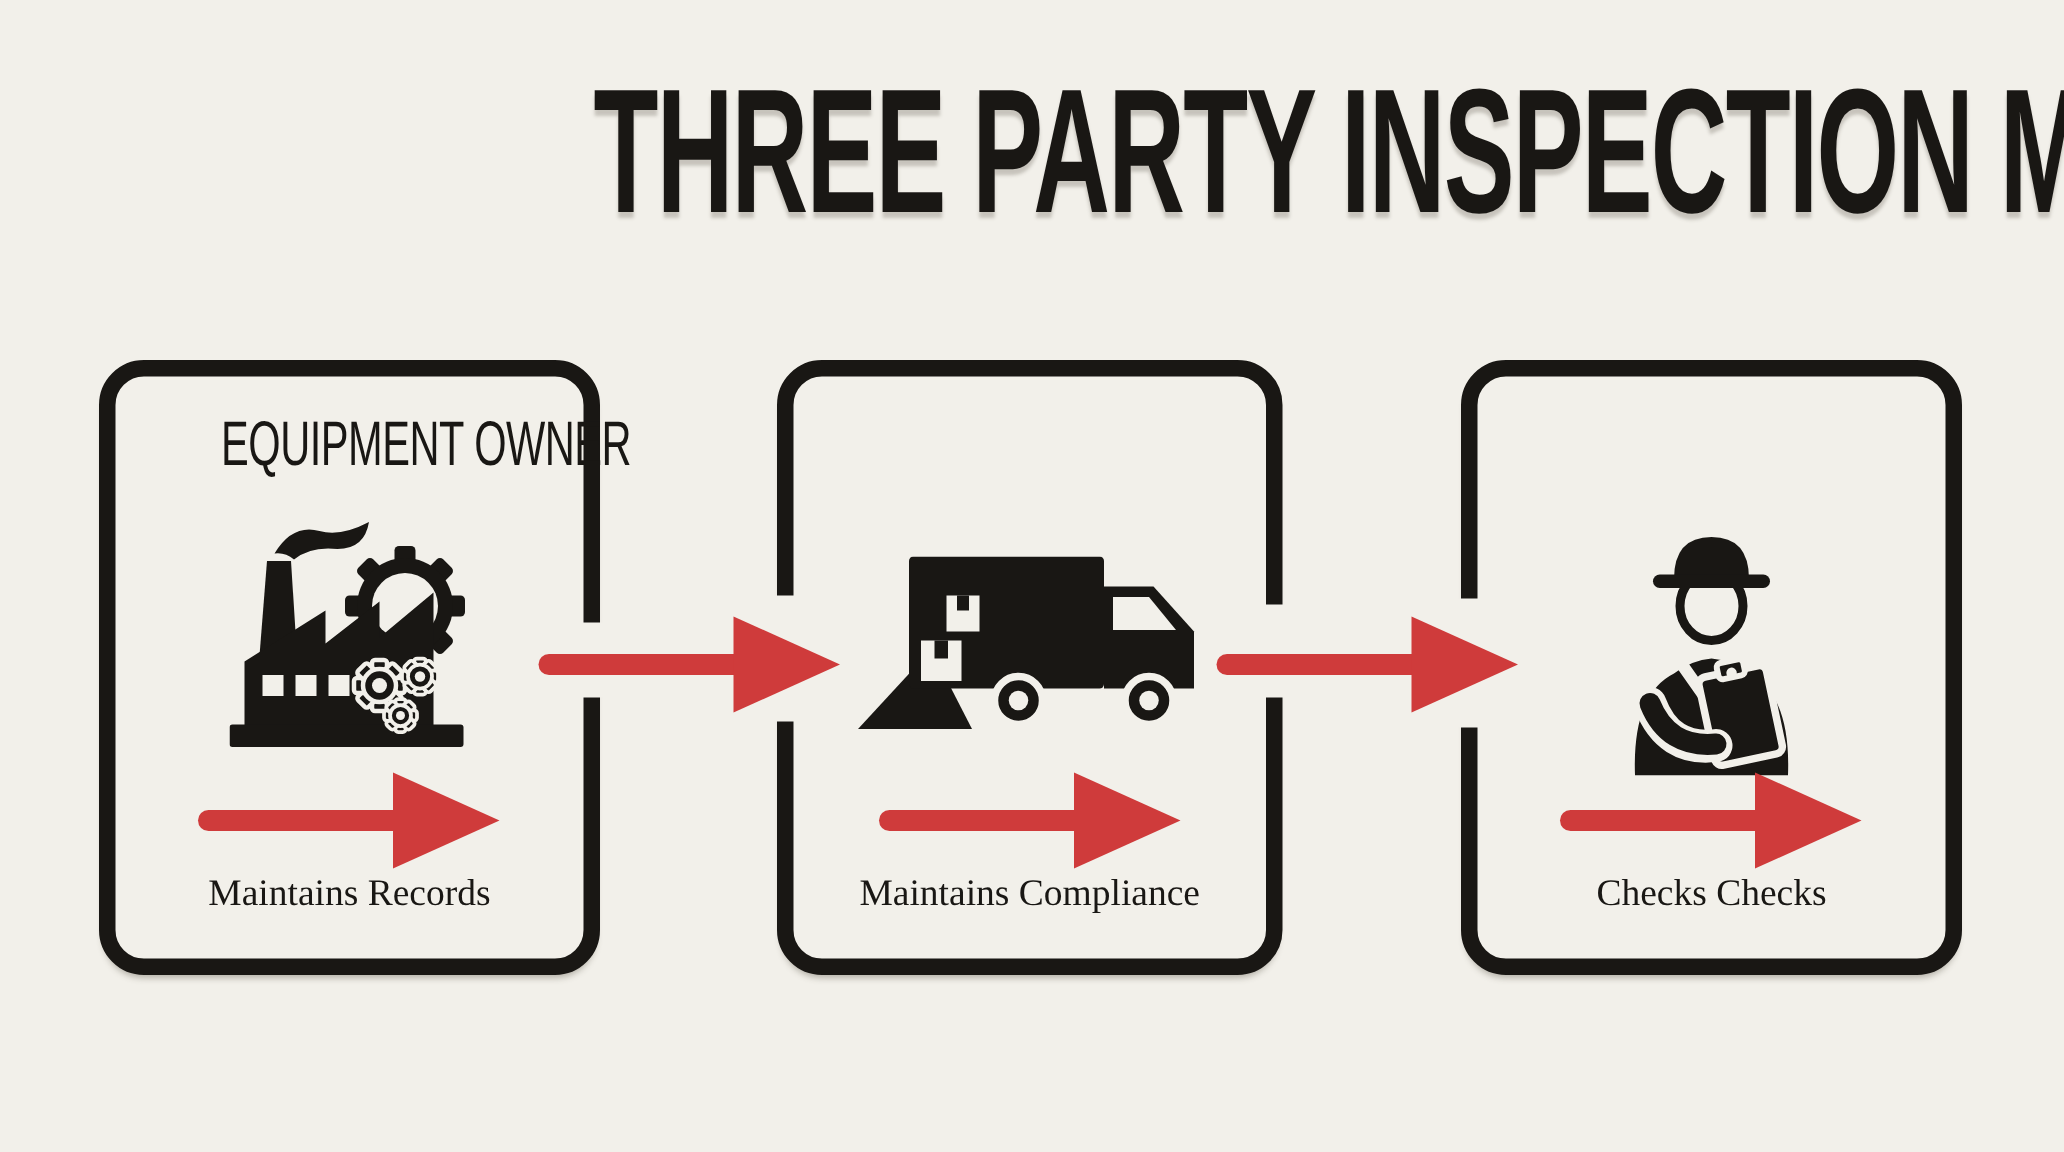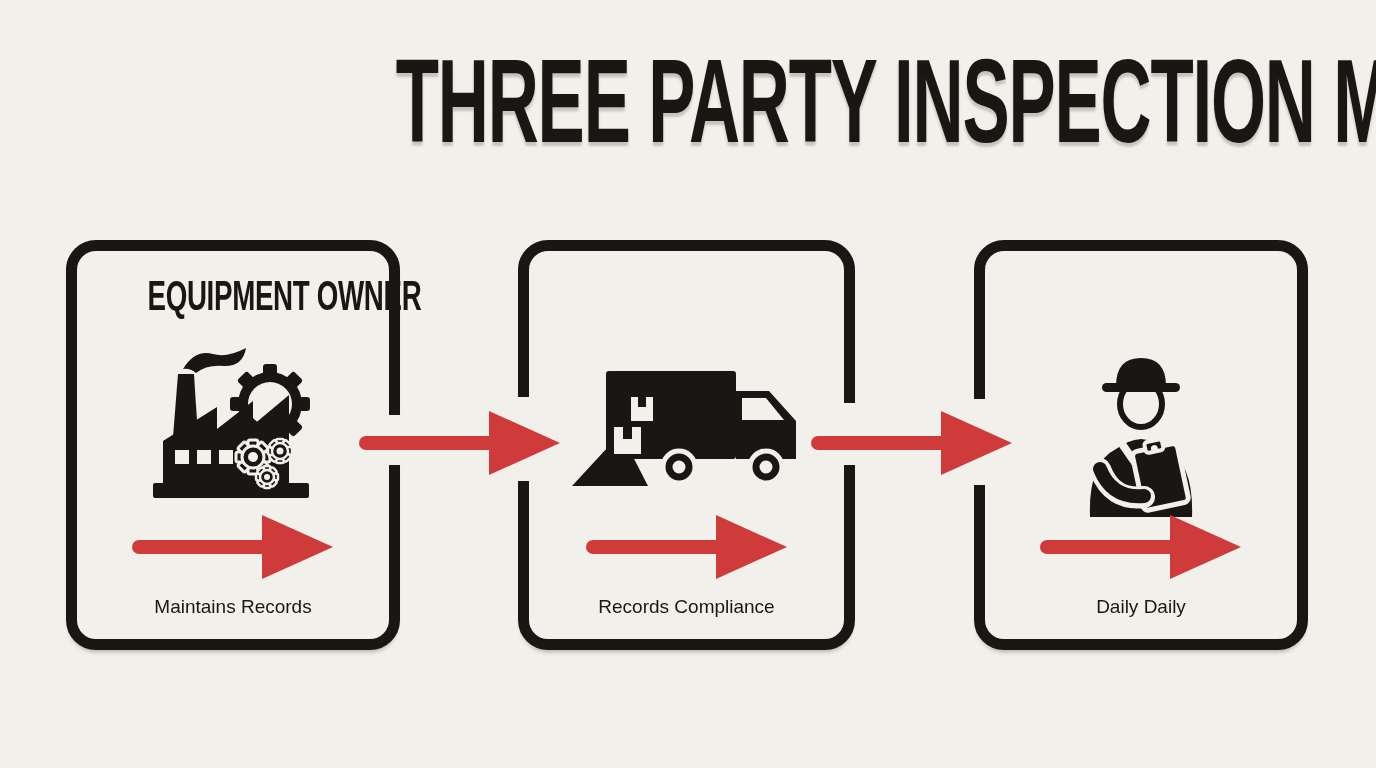--- a/index.html
+++ b/index.html
@@ -51,45 +51,46 @@
     box-shadow:0 5px 4px -3px rgba(70,62,50,.35);
   }
   .box-1{left:66px;width:334px;}
   .box-2{left:518px;width:337px;}
   .box-3{left:974px;width:334px;}
   .box-heading{
     position:absolute;
     top:22px;left:0;width:100%;
     text-align:left;
     font-size:42px;
-    font-weight:bold;
+    font-weight:normal;
     line-height:1.1;
     color:var(--ink);
   }
   .box-icon{
     position:absolute;
     left:50%;
     transform:translateX(-50%);
   }
   .icon-factory{top:96px;width:160px;height:152px;}
   .icon-truck{top:120px;width:230px;height:118px;}
   .icon-worker{top:94px;width:130px;height:172px;}
   .box-arrow{
     position:absolute;
     top:260px;left:50%;
     margin-left:-102px;
     width:205px;height:72px;
   }
   .box-label{
     position:absolute;
-    top:344px;left:0;width:100%;
+    top:329px;left:0;width:100%;
     text-align:center;
-    font-size:19px;
+    font-size:25px;
     line-height:1.3;
     color:var(--ink);
+    font-family:Liberation Serif, serif;
   }
   .border-patch{
     position:absolute;
     background:var(--background);
     z-index:4;
   }
   .patch-1{left:384px;top:415px;width:20px;height:50px;}
   .patch-2{left:511px;top:397px;width:23px;height:84px;}
   .patch-3{left:838px;top:403px;width:22px;height:62px;}
   .patch-4{left:967px;top:399px;width:23px;height:86px;}
@@ -205,21 +206,21 @@
       <circle cx="107" cy="96" r="16" fill="var(--ink)" stroke="var(--background)" stroke-width="5"></circle>
       <circle cx="107" cy="96" r="6.5" class="bg-fill"></circle>
       <circle cx="194" cy="96" r="16" fill="var(--ink)" stroke="var(--background)" stroke-width="5"></circle>
       <circle cx="194" cy="96" r="6.5" class="bg-fill"></circle>
     </svg>
 
     <svg class="box-arrow" viewBox="0 0 205 72">
       <use href="#red-arrow-shape"></use>
     </svg>
 
-    <div class="box-label">Records Compliance</div>
+    <div class="box-label">Maintains Compliance</div>
   </div>
 
   <div class="box box-3">
 
     <svg class="box-icon icon-worker" viewBox="0 0 130 172">
 
       <ellipse cx="65" cy="59" rx="21" ry="23" fill="none" stroke="var(--ink)" stroke-width="6"></ellipse>
 
       <path class="ink-fill" d="M40,41 Q40,13 65,13 Q90,13 90,41 Z"></path>
       <rect class="ink-fill" x="26" y="38" width="78" height="9" rx="4.5"></rect>
@@ -235,21 +236,21 @@
       </g>
 
       <path d="M24,124 Q36,156 68,152" fill="none" stroke="var(--background)" stroke-width="22" stroke-linecap="round"></path>
       <path d="M24,124 Q36,154 68,151" fill="none" stroke="var(--ink)" stroke-width="14" stroke-linecap="round"></path>
     </svg>
 
     <svg class="box-arrow" viewBox="0 0 205 72">
       <use href="#red-arrow-shape"></use>
     </svg>
 
-    <div class="box-label">Daily Daily</div>
+    <div class="box-label">Checks Checks</div>
   </div>
 
   <div class="border-patch patch-1"></div>
   <div class="border-patch patch-2"></div>
   <div class="border-patch patch-3"></div>
   <div class="border-patch patch-4"></div>
 
   <svg class="connector connector-1" viewBox="0 0 205 72">
     <use href="#red-arrow-shape"></use>
   </svg>

